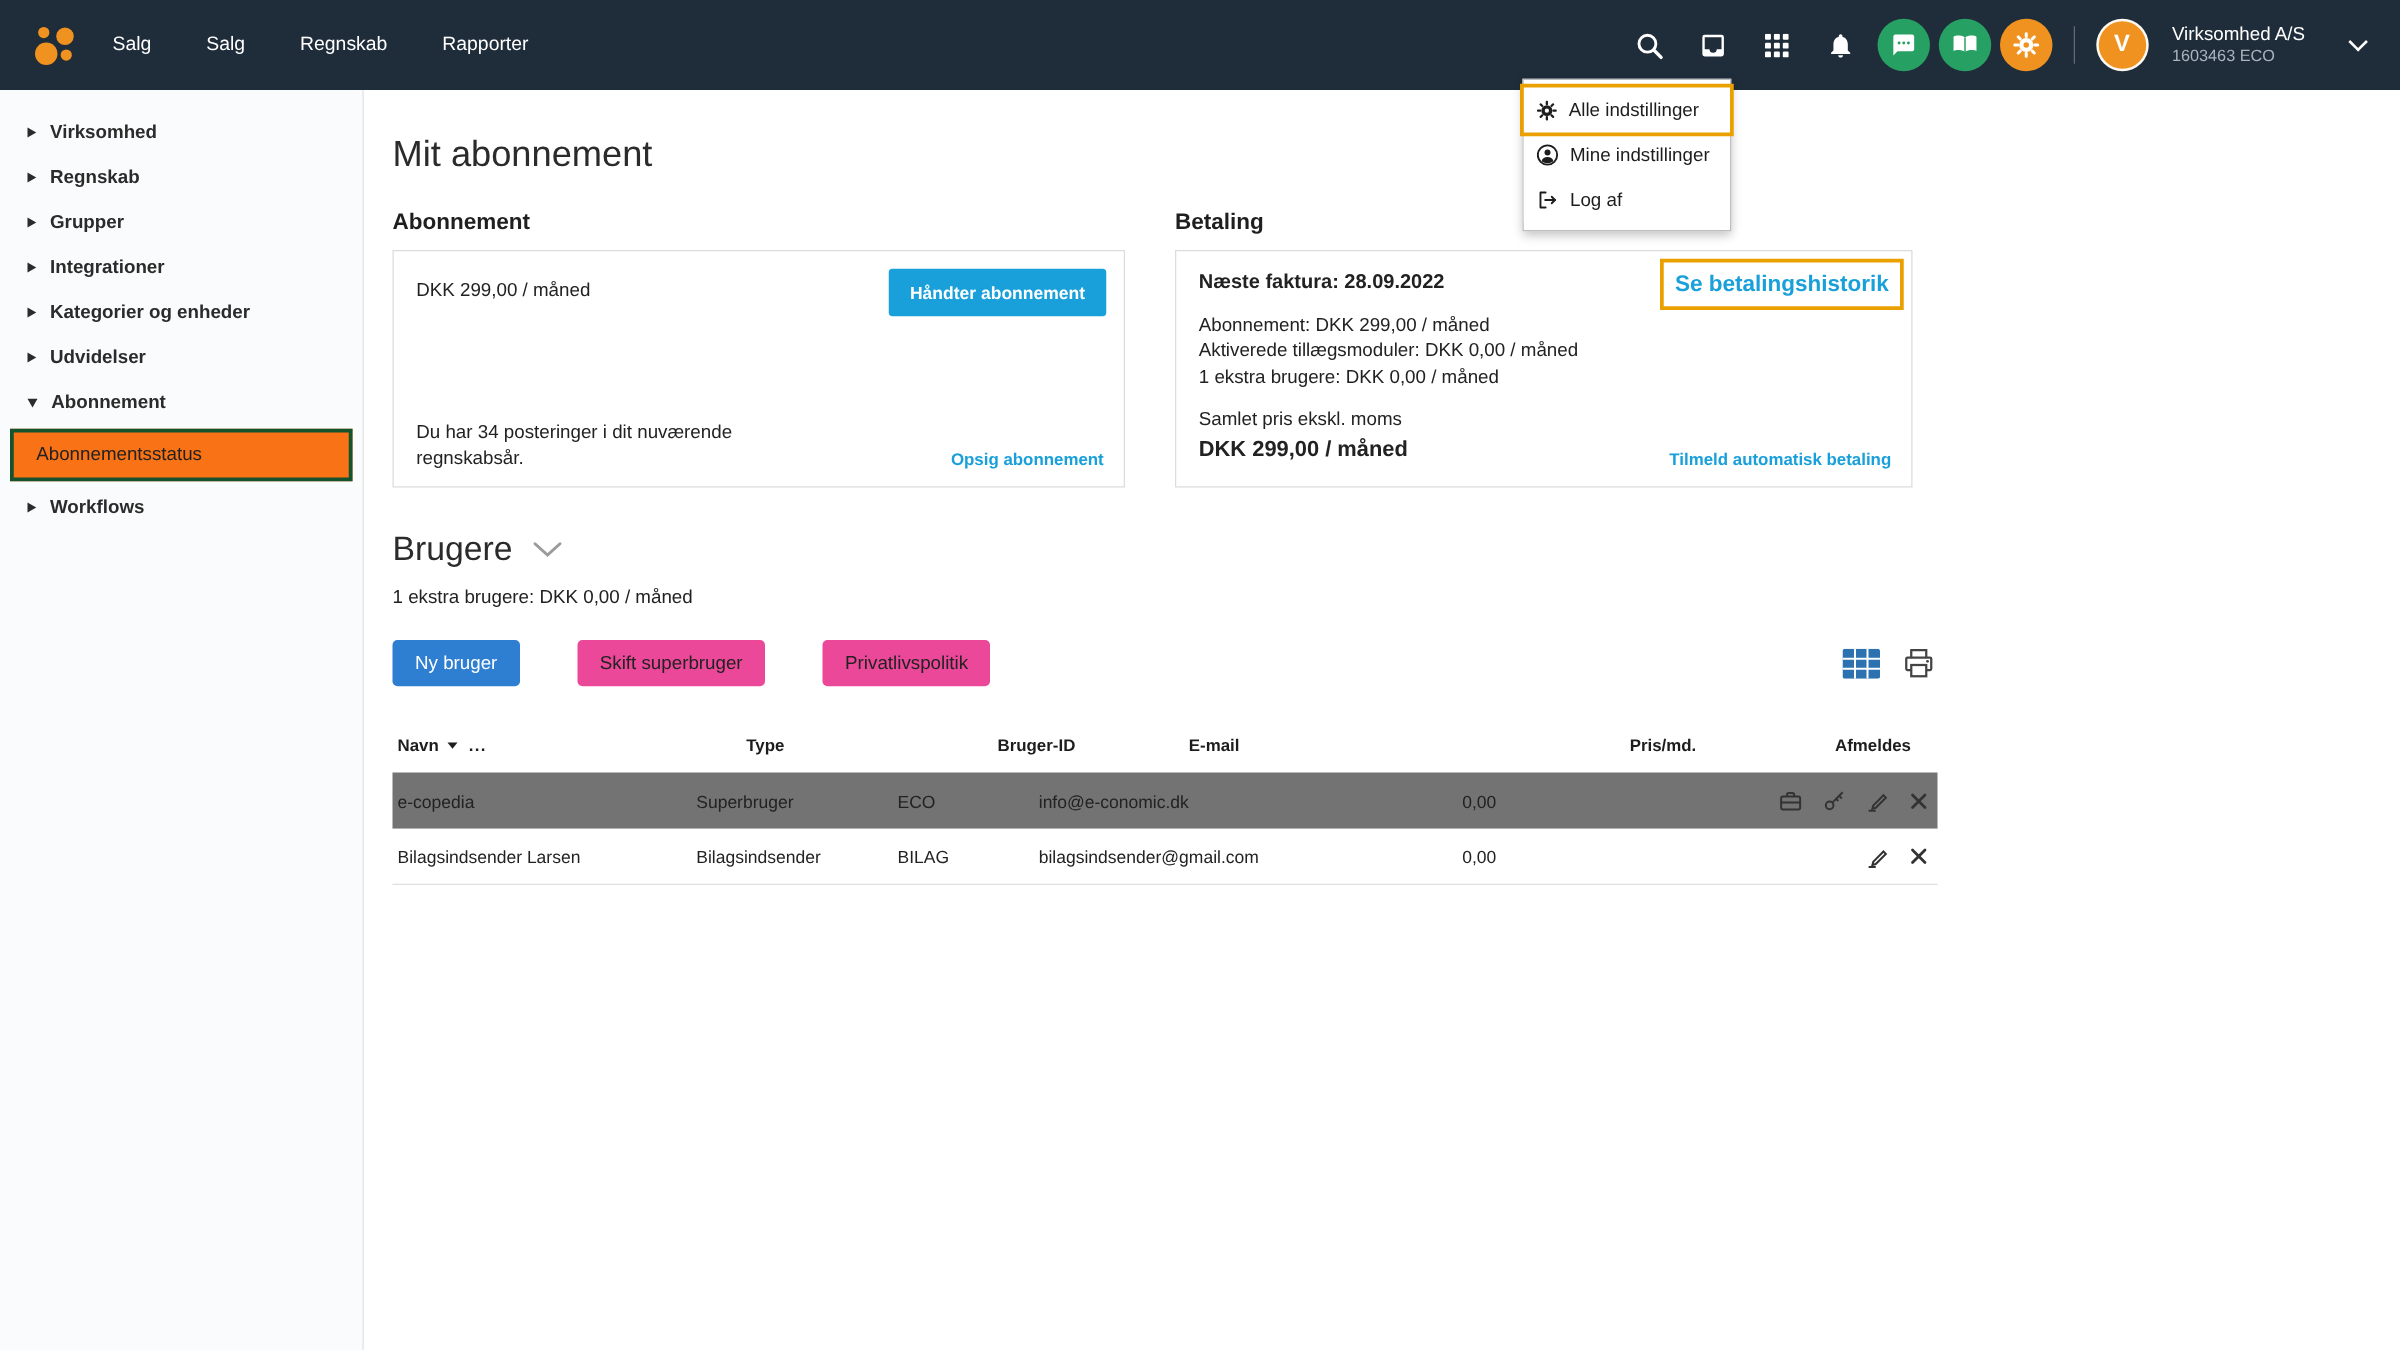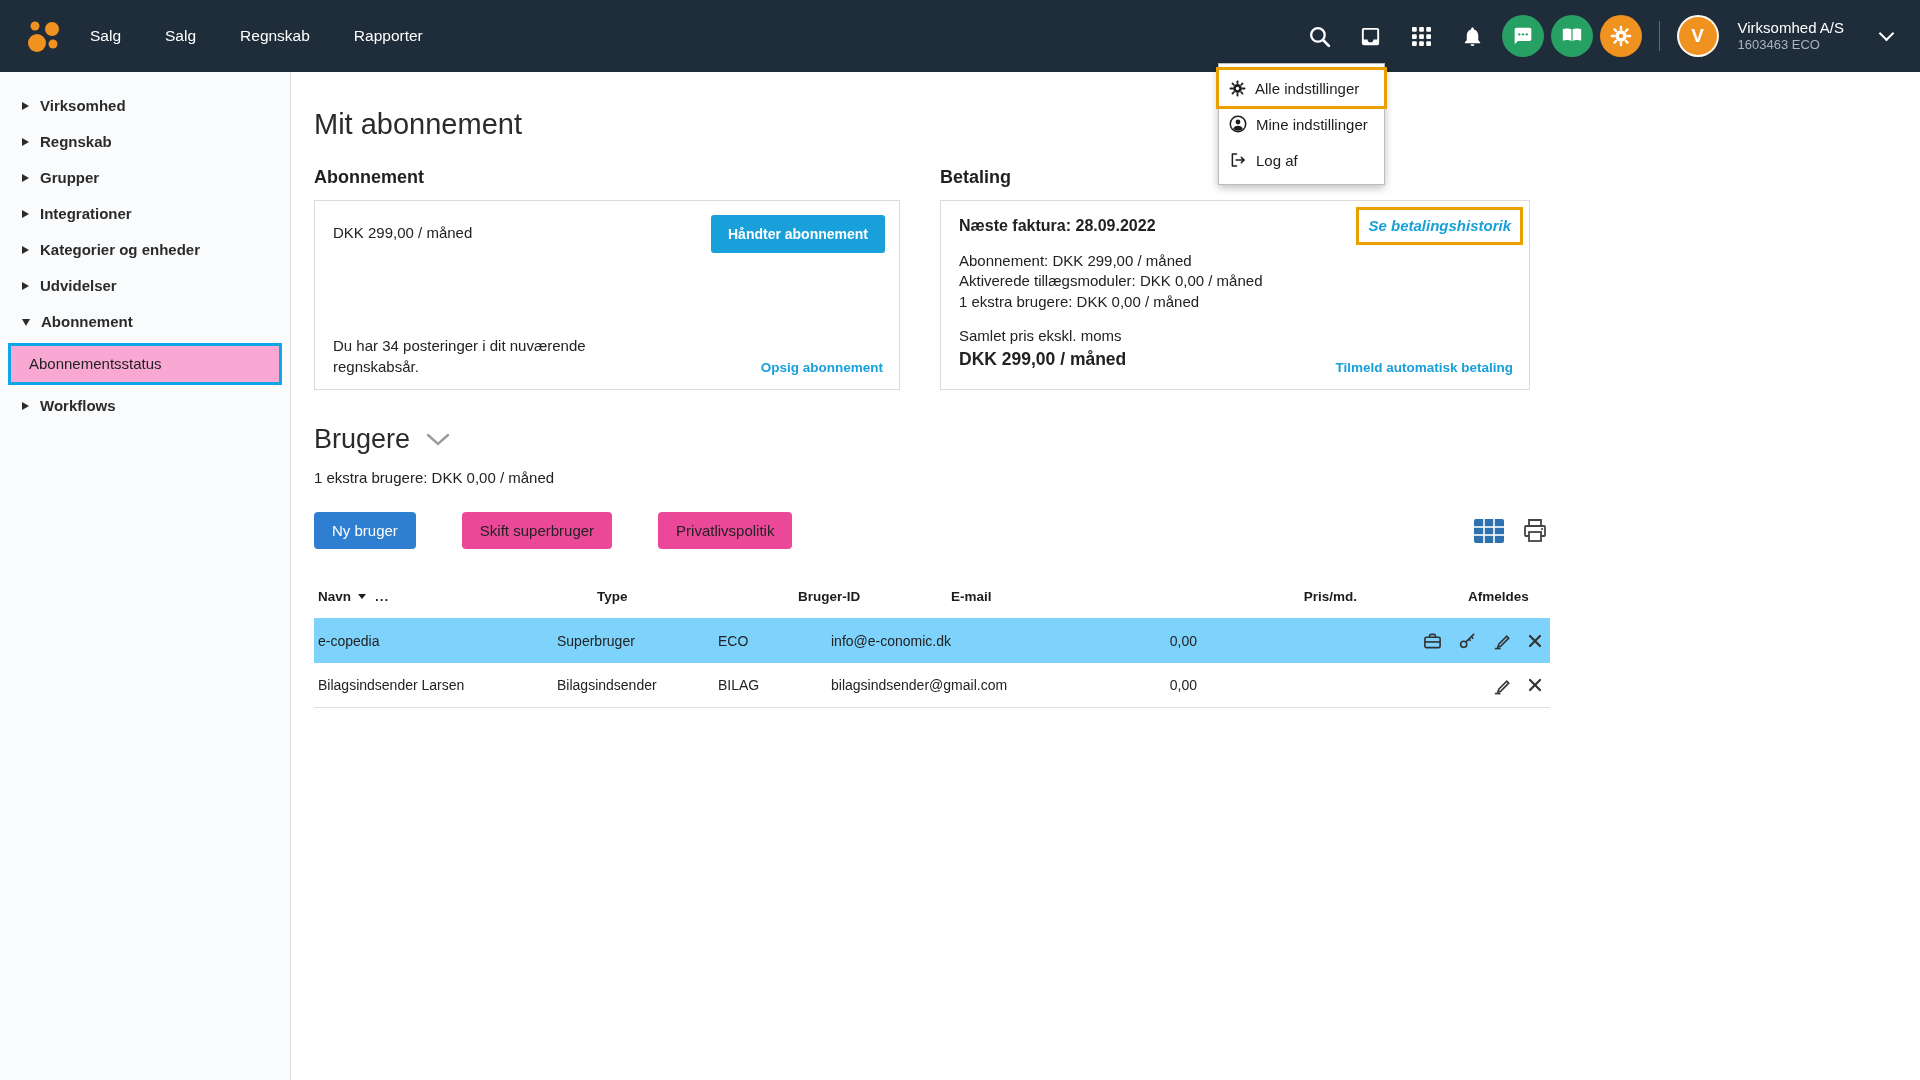--- a/index.html
+++ b/index.html
@@ -61,21 +61,21 @@
   .side-item {
     display:flex; align-items:center; gap:11px;
     padding:9px 10px 9px 22px; font-size:15px; font-weight:bold;
     color:#2b2b2b; cursor:pointer; line-height:18px;
   }
   .tri-right { width:0; height:0; border-left:7px solid #2b2b2b;
     border-top:4.5px solid transparent; border-bottom:4.5px solid transparent; flex:0 0 auto; }
   .tri-down { width:0; height:0; border-top:7px solid #2b2b2b;
     border-left:4.5px solid transparent; border-right:4.5px solid transparent; flex:0 0 auto; }
   .side-sub-active {
-    margin:3px 8px; background:#f9a8d4; border:3px solid #0ea5e9;
+    margin:3px 8px; background:#f97316; border:3px solid #14532d;
     padding:9px 10px 9px 18px; font-size:15px; color:#222; cursor:pointer; line-height:18px;
   }
   
   .main { position:absolute; top:72px; left:292px; right:0; bottom:0; background:#fff; padding:36px 0 0 22px; }
   .content { width:1236px; }
   .page-title { font-size:29px; font-weight:normal; color:#2b2b2b; }
   .cards { display:flex; gap:40px; margin-top:26px; }
   .col-left  { width:586px; }
   .col-right { width:590px; }
   .card-heading { font-size:18px; font-weight:bold; color:#1f1f1f; margin-bottom:12px; }
@@ -86,21 +86,21 @@
     position:absolute; top:14px; right:14px; background:#19a0da; color:#fff;
     font-family:inherit; font-size:14px; font-weight:bold; padding:11px 17px;
     border:none; border-radius:3px; cursor:pointer;
   }
   .postings { position:absolute; left:18px; bottom:12px; font-size:15px; width:285px; line-height:1.4; }
   .link-blue { color:#19a0da; font-weight:bold; font-size:13.5px; cursor:pointer; text-decoration:none; }
   .link-cancel  { position:absolute; right:16px; bottom:14px; }
   .link-autopay { position:absolute; right:16px; bottom:14px; }
   .next-invoice { font-size:16px; font-weight:bold; }
   .history-box { position:absolute; top:6px; right:6px; border:3px solid #eaa100; padding:7px 9px; background:#fff; }
-  .history-box .link-blue { font-size:15px;font-style:italic; }
+  .history-box .link-blue { font-size:18px; }
   .pay-lines { margin-top:16px; font-size:15px; line-height:1.35; }
   .total-label { margin-top:15px; font-size:15px; }
   .total-value { margin-top:5px; font-size:17.5px; font-weight:bold; }
   
   .users-heading { margin-top:34px; display:flex; align-items:center; gap:16px; font-size:27px; font-weight:normal; color:#2b2b2b; }
   .users-sub { margin-top:14px; font-size:15px; }
   .users-toolbar { margin-top:26px; display:flex; align-items:center; }
   .btn { font-family:inherit; font-size:15px; padding:10px 18px; border:none; border-radius:4px; cursor:pointer; }
   .btn-primary { background:#2e7ed1; color:#fff; }
   .btn-gray { background:#ec4899; color:#222;margin-left:46px; }
@@ -110,21 +110,21 @@
   .users-table { margin-top:32px; }
   .t-head, .t-row {
     display:grid; grid-template-columns:239px 161px 113px 294px 76px 190px 1fr;
     align-items:center;
   }
   .t-head { padding:8px 0 14px; font-size:13.5px; font-weight:bold; color:#1d1d1d;gap:40px; }
   .t-head > div, .t-row > div { padding-left:4px; }
   .col-price { text-align:right; padding-left:0 !important; }
   .col-unsub { padding-left:71px !important; }
   .t-row { height:45px; font-size:14px; color:#222; }
-  .t-row.gray  { background:#7dd3fc; }
+  .t-row.gray  { background:#737373; }
   .t-row.white { background:#fff; border-bottom:1px solid #e0e0e0; }
   .name-head { display:flex; align-items:center; gap:7px; }
   .sort-caret { width:0; height:0; border-top:5px solid #1d1d1d;
     border-left:4px solid transparent; border-right:4px solid transparent; cursor:pointer; }
   .ellipsis-menu { font-weight:bold; letter-spacing:1px; cursor:pointer; margin-left:2px; }
   .actions { display:flex; justify-content:flex-end; align-items:center; gap:16px; padding-right:8px !important; }
   .actions .act { cursor:pointer; display:flex; align-items:center; }
 </style>
 </head>
 <body>

